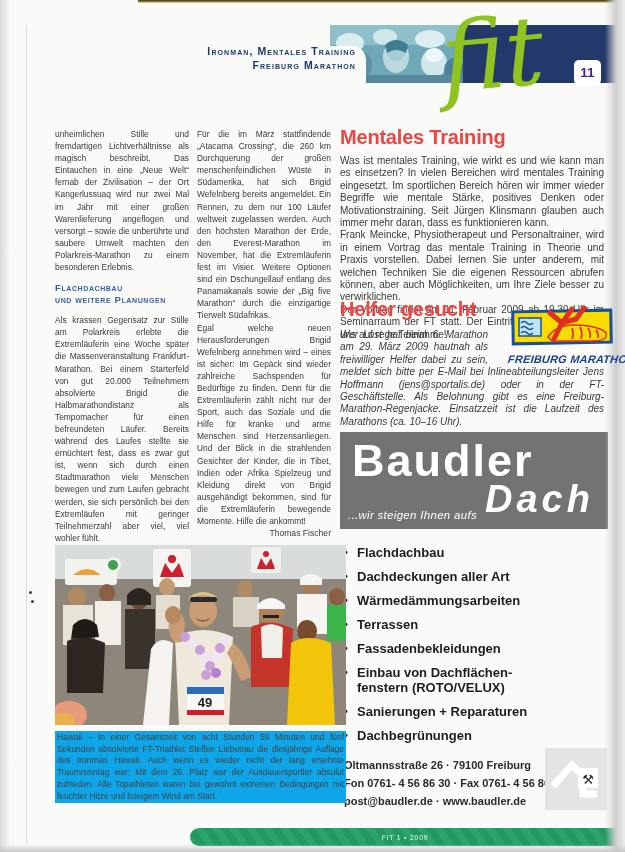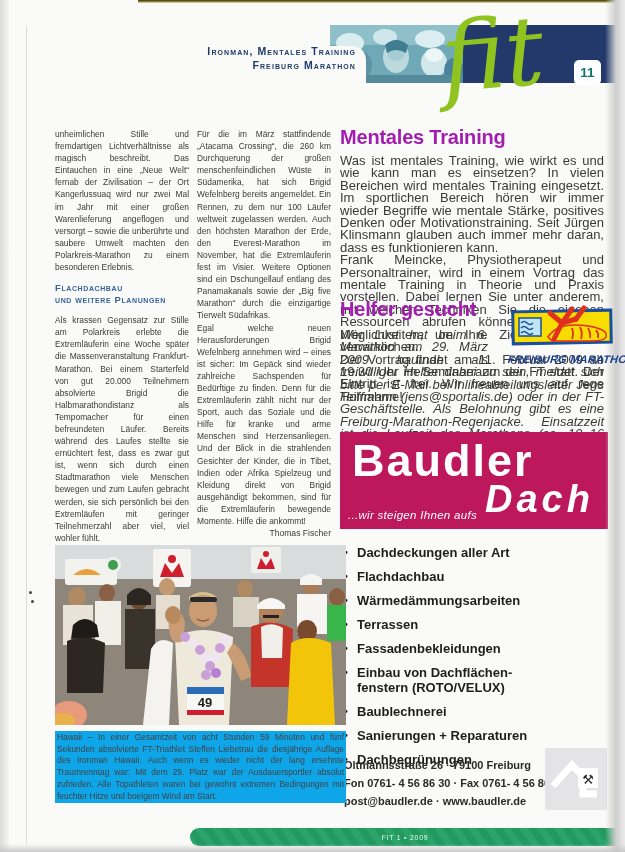--- a/index.html
+++ b/index.html
@@ -23,43 +23,43 @@
   .hd-photo { position:absolute; left:330px; top:25px; width:133px; height:58px; }
   .hd-blue  { position:absolute; left:462px; top:25px; width:163px; height:58px; background:#23386b; }
   .kicker-card { position:absolute; left:138px; top:46px; width:228px; height:40px;
     background:#fafaf8; border-radius:0 14px 0 0; z-index:3; }
   .kicker { position:absolute; left:140px; top:44px; width:216px; text-align:right; z-index:4;
     color:#1d3a6b; font-weight:bold; font-variant:small-caps; font-size:10.5px;
     letter-spacing:1.1px; line-height:14px; }
   .fit-svg { position:absolute; left:438px; top:12px; width:140px; height:130px; z-index:5; overflow:visible; }
   .pagenum { position:absolute; left:574px; top:60px; width:27px; height:25px; background:#fff;
     border-radius:5px; z-index:6; display:flex; align-items:center; justify-content:center;
-    color:#0f766e; font-weight:bold; font-size:13.5px; }
+    color:#4c1d95; font-weight:bold; font-size:13.5px; }
 
   
   .bodytxt { font-size:8.4px; line-height:12.1px; color:#3a3a3a; text-align:justify; }
   .col { position:absolute; top:128px; }
   .col1 { left:55px;  width:134px; }
   .col2 { left:197px; width:134px; }
   .subhead { color:#37639f; font-weight:bold; font-variant:small-caps; font-size:9.5px;
     letter-spacing:0.6px; line-height:12px; margin:9px 0 8px 0; text-align:left; }
   .col-p { margin-bottom:0; }
   .byline { text-align:right; font-size:8.6px; color:#3a3a3a; margin-top:0; }
 
   
   .rcol { position:absolute; left:340px; width:264px; }
-  .h-blue { color:#a21caf; font-weight:bold; font-size:20px; letter-spacing:-0.2px; }
-  .rtxt { font-size:13px; line-height:12.4px; color:#3a3a3a; text-align:justify; }
+  .h-blue { color:#ef4444; font-weight:bold; font-size:20px; letter-spacing:-0.2px; }
+  .rtxt { font-size:10px; line-height:12.4px; color:#3a3a3a; text-align:justify; }
   .fm-logo { position:absolute; left:508px; top:303px; width:108px; z-index:2; text-align:center; }
   .fm-caption { color:#1b3f8f; font-weight:bold; font-style:italic; font-size:11px;
     letter-spacing:0.2px; transform:skewX(-6deg); white-space:nowrap; }
   .logo-spacer { float:right; width:116px; height:26px; }
 
   
-  .ad-box { position:absolute; left:340px; top:432px; width:268px; height:97px; background:#be185d;
+  .ad-box { position:absolute; left:340px; top:432px; width:268px; height:97px; background:#737373;
     color:#fff; padding:5px 8px 6px 8px; overflow:hidden; }
   .ad-brand-top { font-size:45px; font-weight:bold; letter-spacing:2px; line-height:47px; padding-left:4px; }
   .ad-row2 { display:flex; align-items:flex-end; gap:8px; margin-top:-6px;font-style:italic; }
   .ad-tagline { font-size:11.5px; letter-spacing:0.3px; }
   .ad-brand-bottom { font-size:38px; font-weight:bold; letter-spacing:4px; }
 
   .services { position:absolute; left:344px; top:545px; width:240px; list-style:none; }
   .services li { position:relative; padding-left:13px; max-width:206px; font-size:13px; font-weight:bold;
     color:#1d1d1d; line-height:15px; margin-bottom:9px; }
   .services li::before { content:"•"; position:absolute; left:0; top:0; font-size:11px; color:#1d1d1d; }
@@ -171,27 +171,26 @@
 
   <div class="ad-box">
     <div class="ad-brand-top">Baudler</div>
     <div class="ad-row2">
       <span class="ad-tagline">...wir steigen Ihnen aufs</span>
       <span class="ad-brand-bottom">Dach</span>
     </div>
   </div>
 
   <ul class="services">
+    <li>Flachdachbau</li>
     <li>Dachdeckungen aller Art</li>
-    <li>Flachdachbau</li>
     <li>Wärmedämmungsarbeiten</li>
     <li>Terrassen</li>
     <li>Fassadenbekleidungen</li>
     <li>Einbau von Dachflächen-fenstern (ROTO/VELUX)</li>
-    <li>Baublechnerei</li>
     <li>Sanierungen + Reparaturen</li>
     <li>Dachbegrünungen</li>
   </ul>
 
   <div class="address">
     <div>Oltmannsstraße 26 · 79100 Freiburg</div>
     <div>Fon 0761- 4 56 86 30 · Fax 0761- 4 56 86 40</div>
     <div>post@baudler.de · www.baudler.de</div>
   </div>
 

